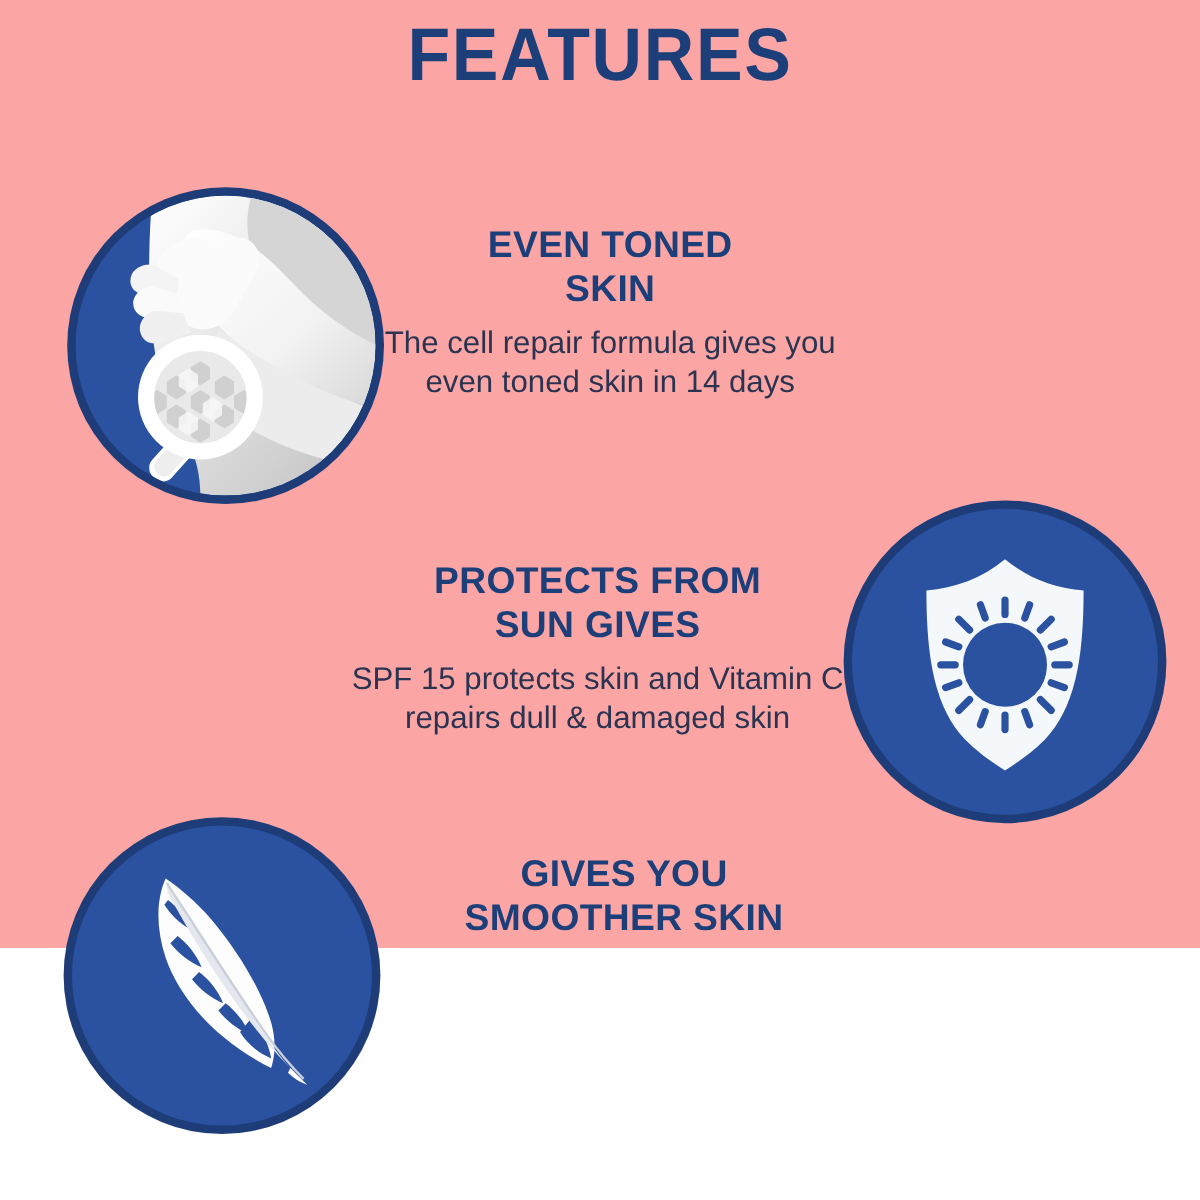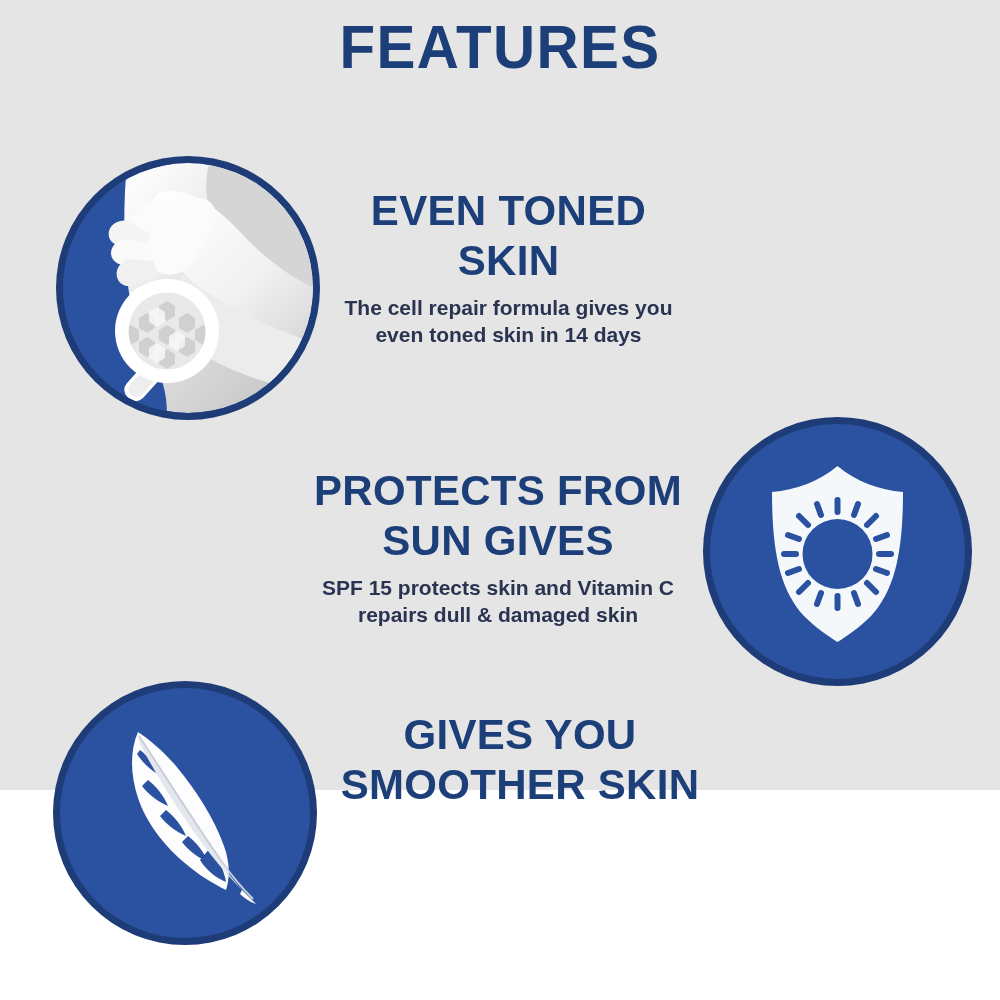--- a/index.html
+++ b/index.html
@@ -12,21 +12,21 @@
     height: 1000px;
     font-family: "Liberation Sans", sans-serif;
     position: relative;
     overflow: hidden;
   }
 
   .page {
     position: relative;
     width: 1000px;
     height: 790px;
-    background: #e5e5e5;
+    background: #fca5a5;
   }
 
   
   .page-title {
     position: absolute;
     top: 16px;
     left: 0;
     width: 1000px;
     text-align: center;
     font-size: 62px;
@@ -40,32 +40,32 @@
   }
 
   
   .feature { position: absolute; }
 
   .feature-text {
     position: absolute;
     text-align: center;
   }
   .feature-heading {
-    font-size: 42px;
+    font-size: 31px;
     line-height: 1.18;
     font-weight: 700;
     letter-spacing: 0.3px;
     color: #1d3f79;
     margin: 0 0 10px 0;
     white-space: pre-line;
   }
   .feature-body {
-    font-size: 21px;
+    font-size: 26px;
     line-height: 1.27;
-    font-weight: 700;
+    font-weight: 400;
     color: #2a3350;
     margin: 0;
     white-space: pre-line;
   }
 
   
   .icon-badge {
     position: absolute;
     border-radius: 50%;
     background: #2b52a0;

